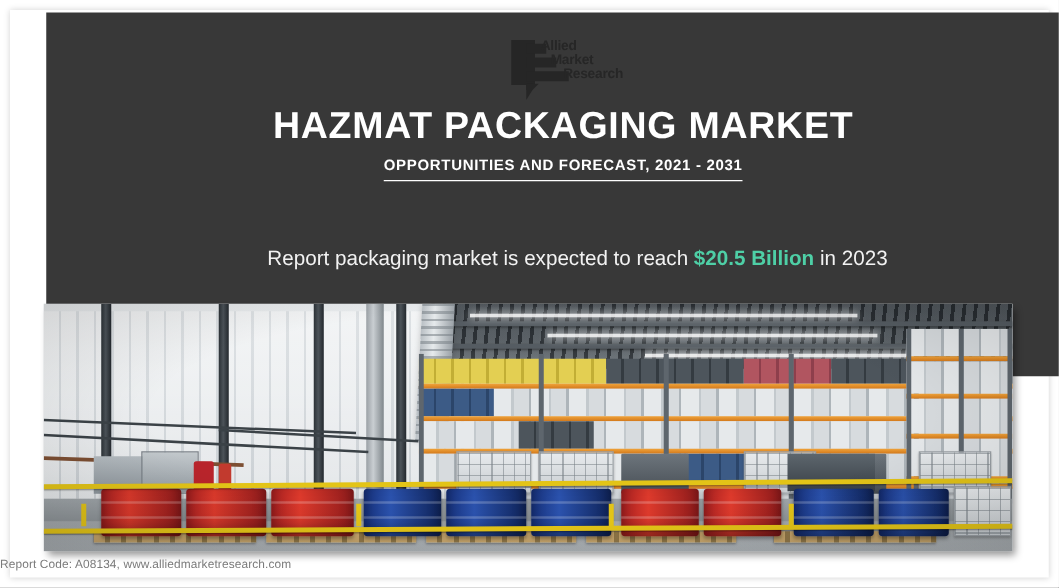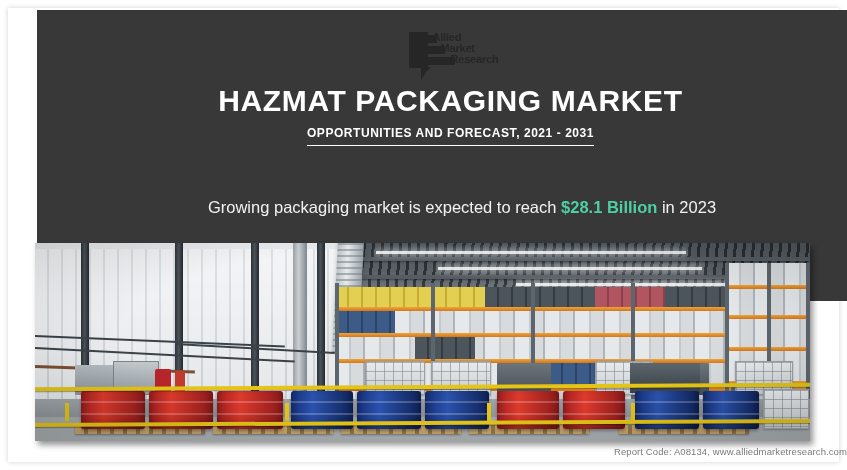--- a/index.html
+++ b/index.html
@@ -315,21 +315,20 @@
     position: absolute; inset: 0;
     background: radial-gradient(ellipse at 50% 45%, rgba(0,0,0,0) 55%, rgba(0,0,0,0.16) 100%);
     pointer-events: none;
   }
 
   
   .footer {
     position: absolute;
     left: 0; right: 0;
     top: 446px;
-    text-align: right;
     color: #7a7a7a;
     font-size: 9.5px;
     letter-spacing: 0.1px;
   }
 </style>
 </head>
 <body>
 
 <div class="page">
   <div class="page-frame"></div>
@@ -352,21 +351,21 @@
     </div>
 
     <div class="headline">HAZMAT PACKAGING MARKET</div>
 
     <div class="sub-wrap">
       <div class="subline">OPPORTUNITIES AND FORECAST, 2021 - 2031</div>
     </div>
 
     <div class="stats">
       <div class="stat stat-left">
-        <span>Growing packaging market is expected to reach </span><span class="hl">$28.1 Billion</span><span> in 2023</span>
+        <span>Report packaging market is expected to reach </span><span class="hl">$20.5 Billion</span><span> in 2023</span>
       </div>
       <div class="divider"></div>
     </div>
   </div>
 
   <div class="photo">
 
     <div class="ph-layer wall"></div>
     <div class="ph-layer wall-panels"></div>
 

